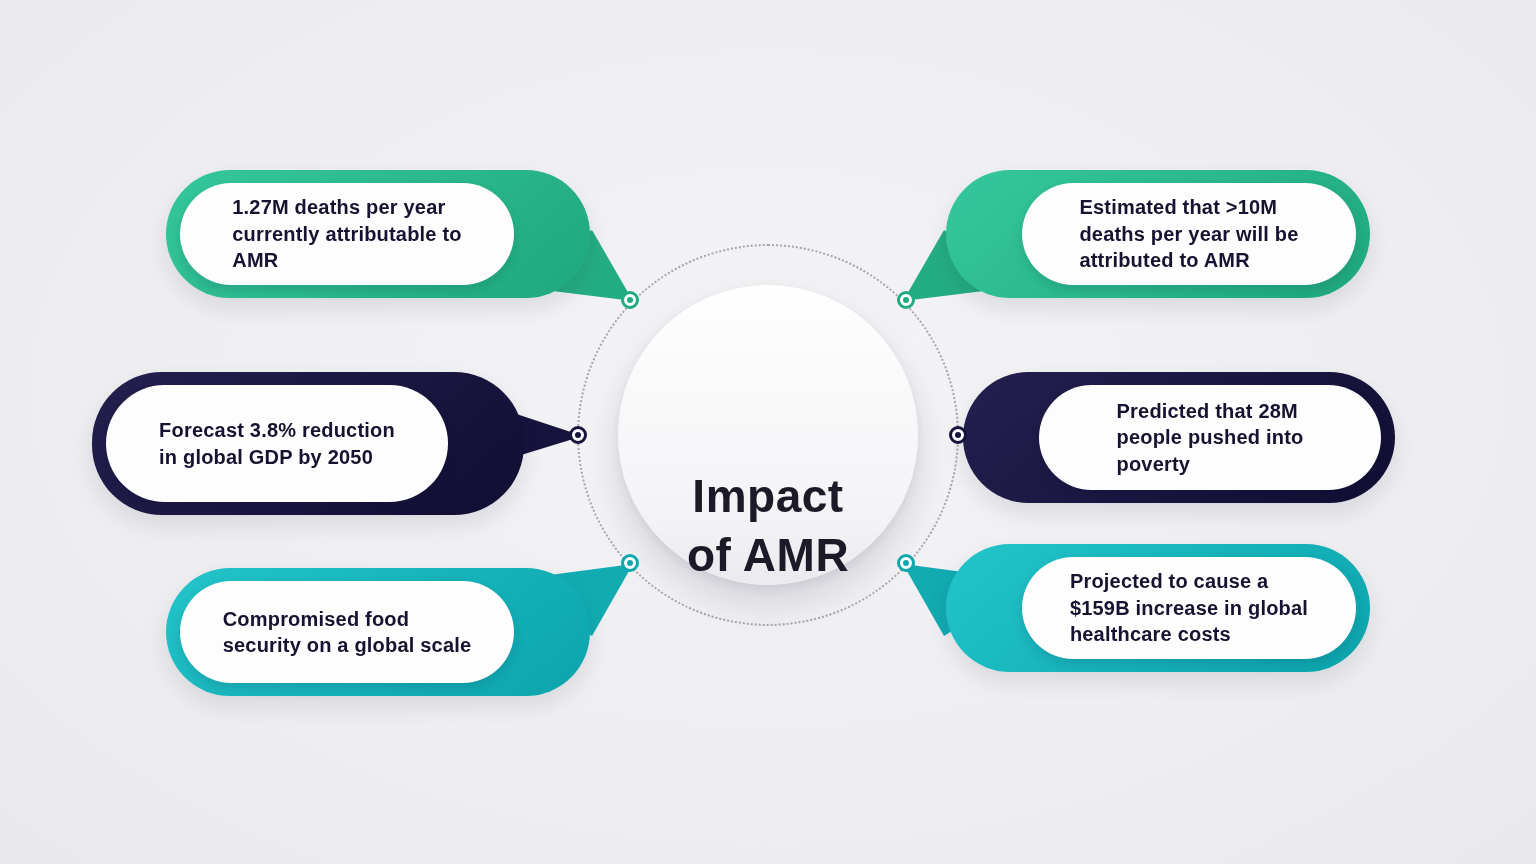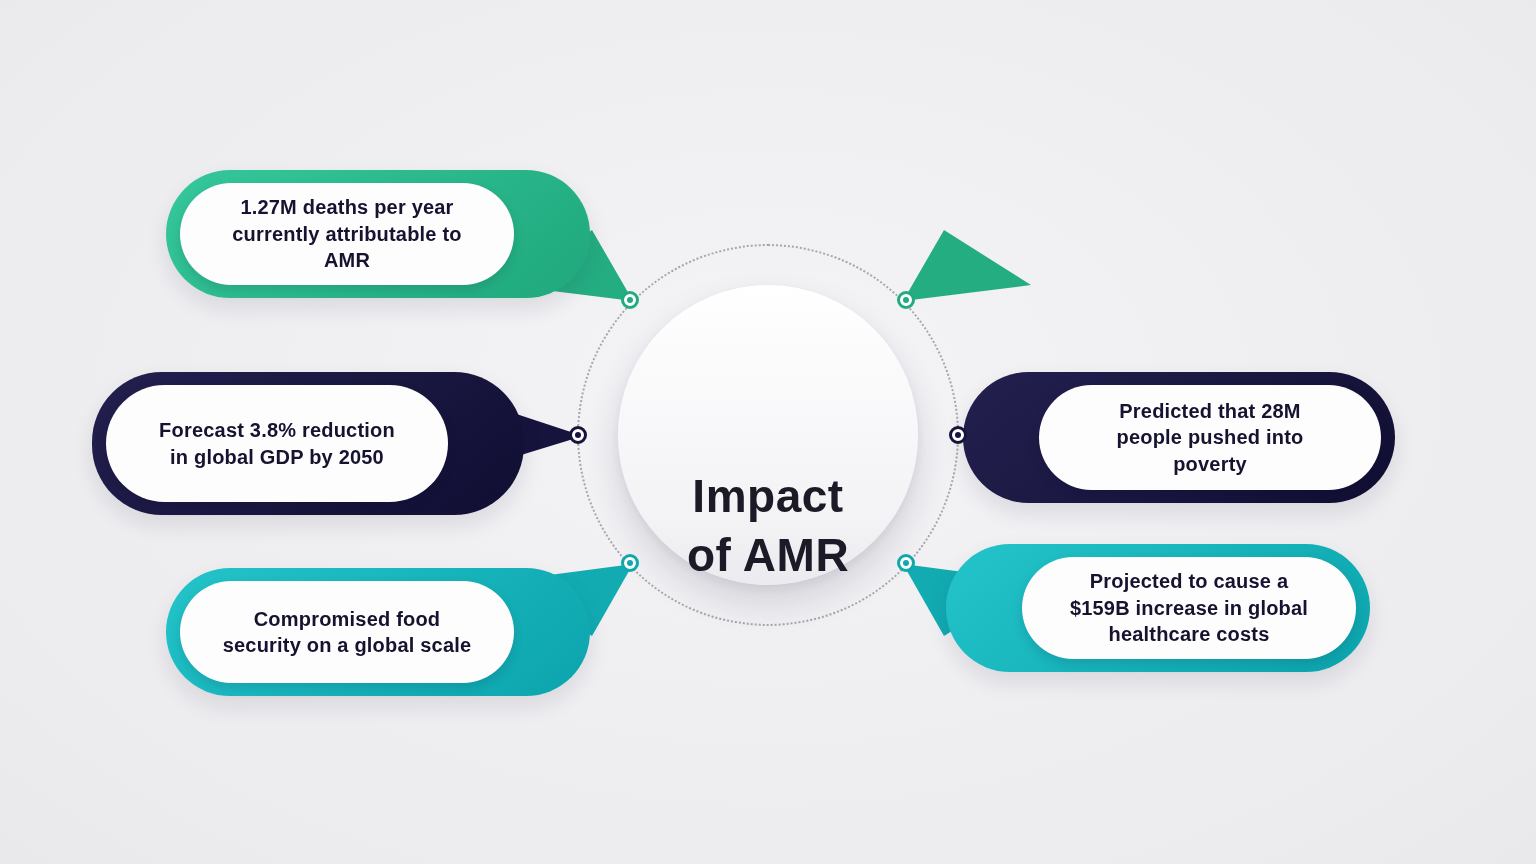--- a/index.html
+++ b/index.html
@@ -62,21 +62,21 @@
     display:flex; align-items:center; justify-content:center;
     box-shadow:0 5px 12px rgba(10,10,40,0.12);
     padding:0 16px; box-sizing:border-box;
   }
   .left  .panel{left:14px; right:76px;}
   .right .panel{left:76px; right:14px;}
 
   .bubble-text{
     margin:16px;
     font-size:20px; font-weight:700; line-height:1.32;
-    color:#15132f; text-align:center; white-space:pre-line;
+    color:#15132f; text-align:left; white-space:pre-line;
     letter-spacing:0.2px;
   }
 
   
   .node{
     position:absolute; width:18px; height:18px; box-sizing:border-box;
     border:3px solid currentColor; border-radius:50%;
     background:#ffffff; z-index:3;
   }
   .node::after{
@@ -127,20 +127,27 @@
 in global GDP by 2050</p>
     </div>
   </div>
   <div class="bubble teal left b-bl">
     <div class="panel">
       <p class="bubble-text">Compromised food
 security on a global scale</p>
     </div>
   </div>
 
+  <div class="bubble green right b-tr">
+    <div class="panel">
+      <p class="bubble-text">Estimated that &gt;10M
+deaths per year will be
+attributed to AMR</p>
+    </div>
+  </div>
   <div class="bubble navy right b-mr">
     <div class="panel">
       <p class="bubble-text">Predicted that 28M
 people pushed into
 poverty</p>
     </div>
   </div>
   <div class="bubble teal right b-br">
     <div class="panel">
       <p class="bubble-text">Projected to cause a

